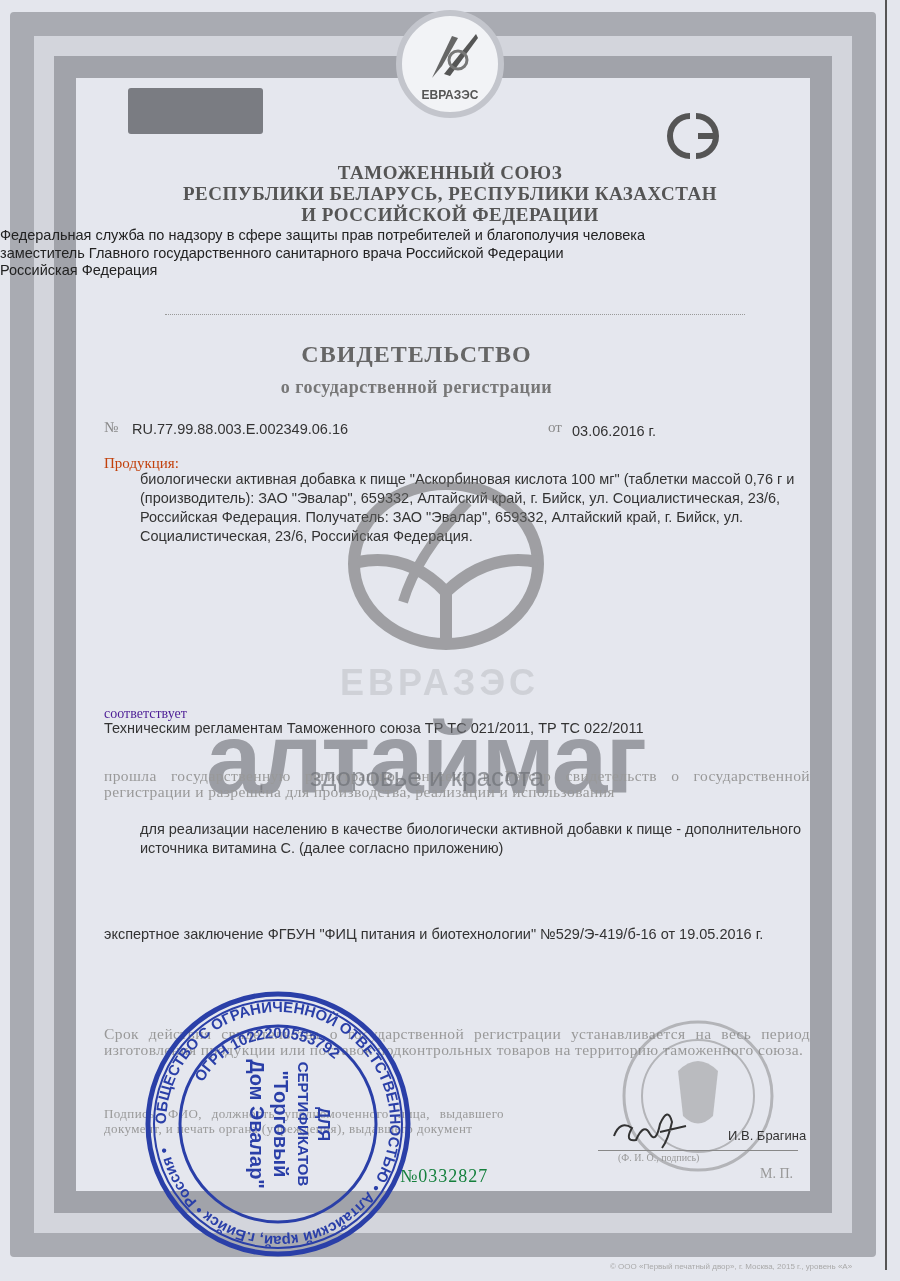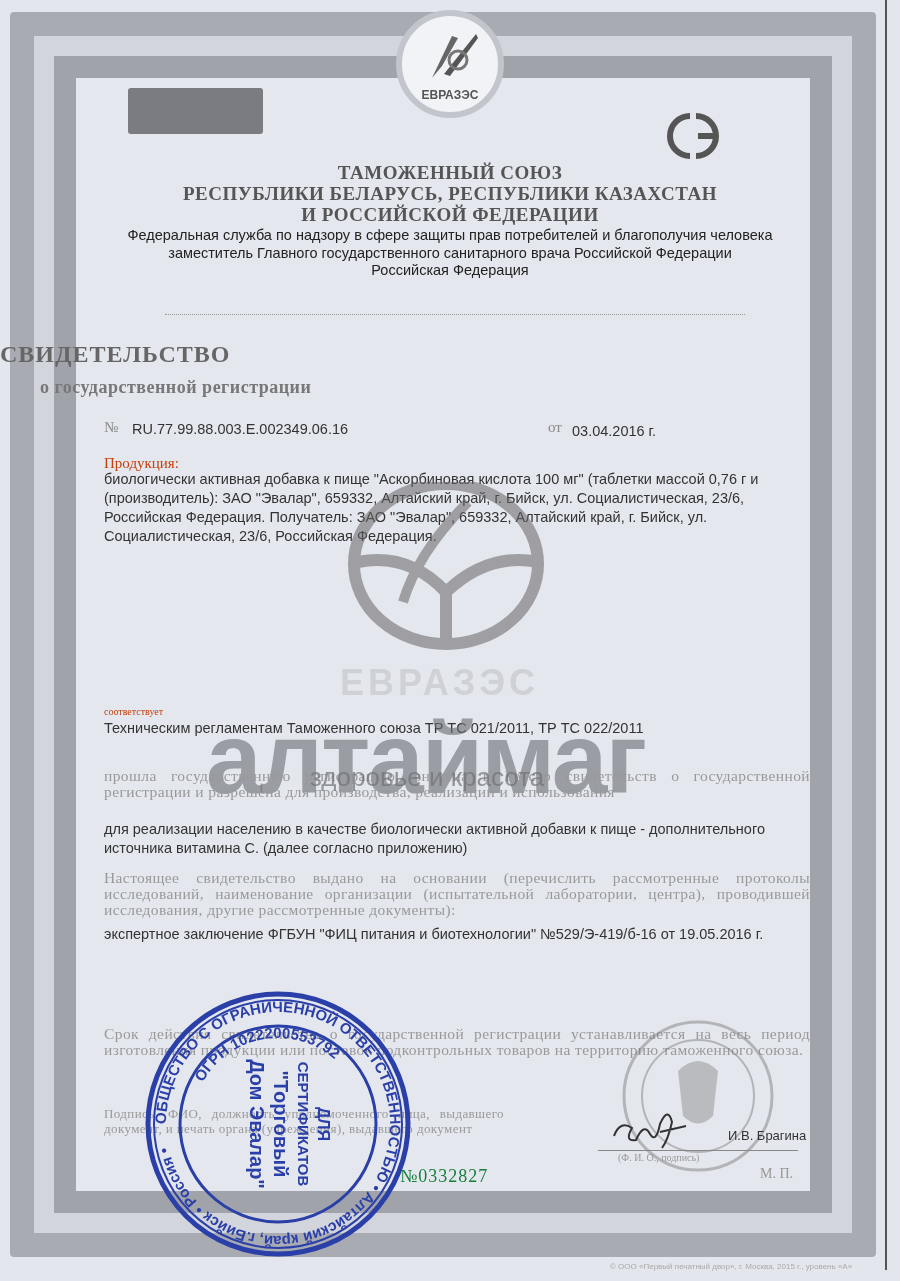--- a/index.html
+++ b/index.html
@@ -11,26 +11,26 @@
   .frame-inner{position:absolute;left:54px;top:56px;width:778px;height:1157px;border:22px solid #a1a3aa;box-sizing:border-box;}
   .frame-right-line{position:absolute;left:885px;top:0;width:2px;height:1270px;background:#555;}
   .content{position:absolute;left:76px;top:78px;width:734px;height:1113px;background:#e5e7ee;}
   
   .emblem{position:absolute;left:396px;top:10px;width:108px;height:108px;border-radius:50%;background:#f2f3f6;border:6px solid #c3c5cc;box-sizing:border-box;text-align:center;}
   .emblem svg{position:absolute;left:22px;top:10px;}
   .emblem-text{position:absolute;left:0;right:0;top:72px;font-size:12px;font-weight:bold;color:#555;}
   .serial-box{position:absolute;left:128px;top:88px;width:135px;height:46px;background:#7a7c82;border-radius:3px;}
   .ce-mark{position:absolute;left:652px;top:110px;}
   .header1{position:absolute;left:0;width:900px;text-align:center;font-family:"Liberation Serif",serif;font-weight:bold;color:#555;font-size:19px;letter-spacing:0.5px;}
-  .header2{position:absolute;left:0;width:900px;text-align:center;font-size:14.5px;color:#222;}
+  .header2{position:absolute;left:0;width:900px;text-align:left;font-size:14.5px;color:#222;}
   .caption-line{position:absolute;left:165px;top:314px;width:580px;height:1px;border-top:1px dotted #999;}
-  .title{position:absolute;left:0;width:833px;text-align:left;font-family:"Liberation Serif",serif;font-weight:bold;color:#666;}
+  .title{position:absolute;left:0;width:833px;text-align:center;font-family:"Liberation Serif",serif;font-weight:bold;color:#666;}
   .field-label{position:absolute;font-family:"Liberation Serif",serif;color:#888;font-size:15px;}
   .field-val{position:absolute;font-size:14.5px;color:#333;}
-  .para{position:absolute;font-size:14.5px;color:#333;line-height:19px;}
+  .para{position:absolute;font-size:14.5px;color:#333;line-height:19px;margin-left:36px;}
   .serif-para{position:absolute;font-family:"Liberation Serif",serif;font-size:15.5px;color:#999;line-height:16px;text-align:justify;letter-spacing:0.4px;}
   .watermark-logo{position:absolute;left:348px;top:482px;opacity:0.55;}
   .watermark-eaes{position:absolute;left:340px;top:662px;font-size:36px;font-weight:bold;color:#cfd1d7;letter-spacing:4px;}
   .watermark-brand{position:absolute;left:206px;top:684px;font-size:100px;font-weight:bold;color:rgba(110,112,118,0.62);letter-spacing:-2px;line-height:100px;margin-top:24px;}
   .watermark-tag{position:absolute;left:310px;top:762px;font-size:26px;color:rgba(110,112,118,0.7);}
   .stamp-blue{position:absolute;left:140px;top:986px;width:276px;height:276px;}
   .stamp-gray{position:absolute;left:618px;top:1016px;opacity:0.45;}
   .signature{position:absolute;left:610px;top:1102px;}
   .signer{position:absolute;left:728px;top:1128px;font-size:13px;color:#333;}
   .sig-line{position:absolute;left:598px;top:1150px;width:200px;border-top:1px solid #888;}
@@ -68,56 +68,55 @@
 
   <div class="header1" style="top:162px;">ТАМОЖЕННЫЙ СОЮЗ</div>
   <div class="header1" style="top:204px;">И РОССИЙСКОЙ ФЕДЕРАЦИИ</div>
   <div class="header1" style="top:183px;">РЕСПУБЛИКИ БЕЛАРУСЬ, РЕСПУБЛИКИ КАЗАХСТАН</div>
   <div class="header2" style="top:227px;">Федеральная служба по надзору в сфере защиты прав потребителей и благополучия человека</div>
   <div class="header2" style="top:245px;">заместитель Главного государственного санитарного врача Российской Федерации</div>
   <div class="header2" style="top:262px;">Российская Федерация</div>
   <div class="caption-line"></div>
 
   <div class="title" style="top:341px;font-size:24px;letter-spacing:1px;">СВИДЕТЕЛЬСТВО</div>
-  <div class="title" style="top:377px;font-size:18px;color:#777;letter-spacing:0.5px;padding-left:40px;">о государственной регистрации</div>
+  <div class="title" style="top:377px;font-size:18px;color:#777;letter-spacing:0.5px;">о государственной регистрации</div>
 
   <div class="field-label" style="left:104px;top:419px;">№</div>
   <div class="field-val" style="left:132px;top:421px;">RU.77.99.88.003.Е.002349.06.16</div>
   <div class="field-label" style="left:548px;top:419px;">от</div>
-  <div class="field-val" style="left:572px;top:423px;">03.04.2016 г.</div>
+  <div class="field-val" style="left:572px;top:423px;">03.06.2016 г.</div>
 
   <div class="field-label" style="left:104px;top:455px;color:#c2410c;">Продукция:</div>
   <div class="para" style="left:104px;top:470px;">
     <div>биологически активная добавка к пище "Аскорбиновая кислота 100 мг" (таблетки массой 0,76 г и</div>
     <div>(производитель): ЗАО "Эвалар", 659332, Алтайский край, г. Бийск, ул. Социалистическая, 23/6,</div>
     <div>Российская Федерация.  Получатель: ЗАО "Эвалар", 659332, Алтайский край, г. Бийск, ул.</div>
     <div>Социалистическая, 23/6, Российская Федерация.</div>
   </div>
 
   <svg class="watermark-logo" width="200" height="180" viewBox="0 0 200 180">
     <ellipse cx="98" cy="82" rx="92" ry="80" fill="none" stroke="#666" stroke-width="12"></ellipse>
     <path d="M10 80 Q60 70 98 110 Q140 70 190 80" fill="none" stroke="#666" stroke-width="12"></path>
     <path d="M98 110 L98 160" stroke="#666" stroke-width="12"></path>
     <path d="M55 120 Q70 70 120 20" fill="none" stroke="#666" stroke-width="10"></path>
   </svg>
   <div class="watermark-eaes">ЕВРАЗЭС</div>
 
-  <div class="field-label" style="left:104px;top:706px;color:#c2410c;font-size:10px;">соответствует</div>
+  <div class="field-label" style="left:104px;top:706px;color:#4c1d95;font-size:14px;">соответствует</div>
   <div class="field-val" style="left:104px;top:720px;">Техническим регламентам Таможенного союза ТР ТС 021/2011, ТР ТС 022/2011</div>
 
   <div class="watermark-brand">алтаймаг</div>
 
   <div class="serif-para" style="left:104px;top:768px;width:706px;">прошла государственную регистрацию, внесена в Реестр свидетельств о государственной регистрации и разрешена для производства, реализации и использования</div>
   <div class="watermark-tag">здоровье и красота</div>
   <div class="para" style="left:104px;top:820px;">
     <div>для реализации населению в качестве биологически активной добавки к пище - дополнительного</div>
     <div>источника витамина С. (далее согласно приложению)</div>
   </div>
 
-  <div class="serif-para" style="left:104px;top:870px;width:706px;">Настоящее свидетельство выдано на основании (перечислить рассмотренные протоколы исследований, наименование организации (испытательной лаборатории, центра), проводившей исследования, другие рассмотренные документы):</div>
   <div class="field-val" style="left:104px;top:926px;">экспертное заключение ФГБУН "ФИЦ питания и биотехнологии" №529/Э-419/б-16 от 19.05.2016 г.</div>
 
   <div class="serif-para" style="left:104px;top:1026px;width:706px;">Срок действия свидетельства о государственной регистрации устанавливается на весь период изготовления продукции или поставок подконтрольных товаров на территорию таможенного союза.</div>
 
   <div class="serif-para" style="left:104px;top:1106px;width:400px;font-size:13px;line-height:15px;">Подпись, ФИО, должность уполномоченного лица, выдавшего документ, и печать органа (учреждения), выдавшего документ</div>
 
   <svg class="stamp-gray" width="160" height="160" viewBox="0 0 160 160">
     <circle cx="80" cy="80" r="74" fill="none" stroke="#777" stroke-width="3"></circle>
     <circle cx="80" cy="80" r="56" fill="none" stroke="#777" stroke-width="2"></circle>
     <path d="M60 55 Q80 35 100 55 L95 100 Q80 115 65 100 Z" fill="#888"></path>

